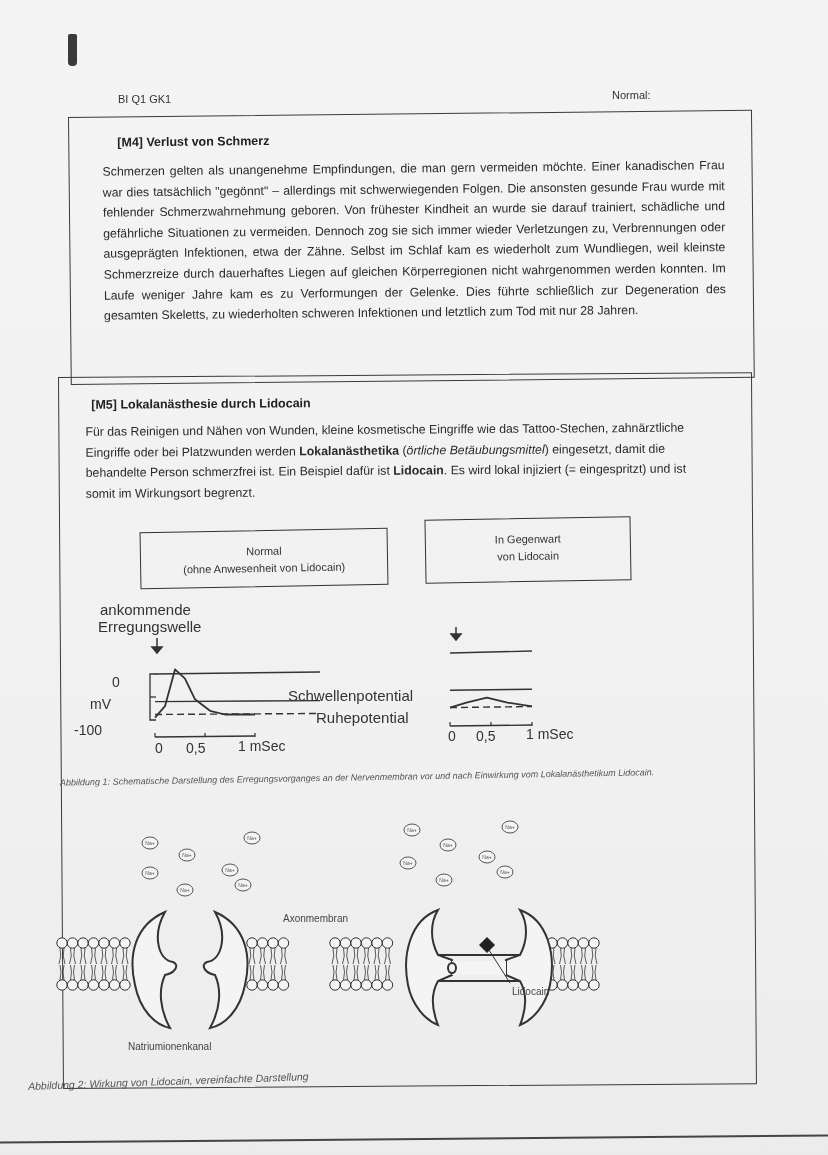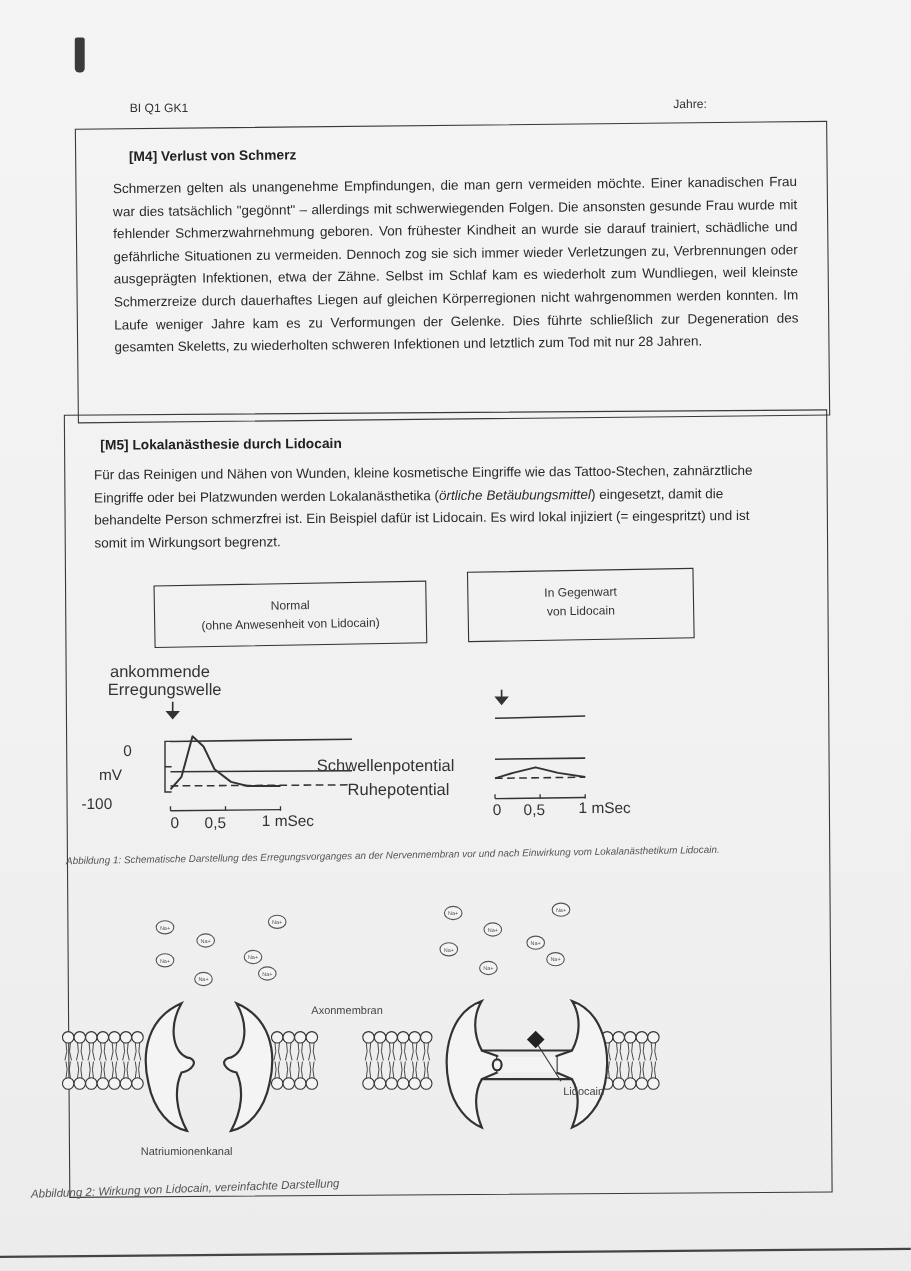--- a/index.html
+++ b/index.html
@@ -10,21 +10,21 @@
   .hdr-right{position:absolute;left:612px;top:89px;font-size:11px;color:#333;}
   .box{position:absolute;border:1.6px solid #3a3a3a;background:transparent;}
   .box-m4{left:68px;top:117px;width:682px;height:266px;transform:rotate(-0.6deg);transform-origin:0 0;}
   .box-m5{left:58px;top:377px;width:692px;height:710px;transform:rotate(-0.4deg);transform-origin:0 0;}
   .title{position:absolute;font-weight:bold;font-size:12.5px;color:#222;}
   .para{position:absolute;font-size:12.3px;line-height:20.6px;color:#2a2a2a;text-align:justify;}
   .m4-title{left:48px;top:18px;}
   .m4-text{left:33px;top:44px;width:622px;}
   .m5-title{left:32px;top:20px;}
   .m5-text{left:26px;top:44px;width:620px;text-align:left;}
-  .m5-text b{font-weight:normal;}
+  .m5-text b{font-weight:bold;}
   .m5-text i{}
   .lbox{position:absolute;border:1.5px solid #333;font-size:11px;text-align:center;color:#333;line-height:17px;}
   .lbox1{left:140px;top:530px;width:246px;height:55px;transform:rotate(-1deg);}
   .lbox2{left:425px;top:518px;width:204px;height:62px;transform:rotate(-1deg);}
   .lbox span{display:block;}
   .lbox1 .inner{padding-top:12px;}
   .lbox2 .inner{padding-top:12px;}
   .graph{position:absolute;left:60px;top:595px;width:560px;height:170px;}
   .caption{position:absolute;font-style:italic;font-size:9px;color:#555;}
   .cap1{left:60px;top:770px;width:640px;line-height:15px;transform:rotate(-1deg);}
@@ -32,21 +32,21 @@
   .diagram{position:absolute;left:40px;top:815px;width:590px;height:250px;}
   .bottom-line{position:absolute;left:0;top:1138px;width:828px;height:2px;background:#444;transform:rotate(-0.5deg);}
   svg text{font-family:"Liberation Sans",sans-serif;}
 </style>
 </head>
 <body>
 
 <div class="page">
   <div class="clip"></div>
   <div class="hdr-left">BI Q1 GK1</div>
-  <div class="hdr-right">Jahre:</div>
+  <div class="hdr-right">Normal:</div>
 
   <div class="box box-m4">
     <div class="title m4-title">[M4] Verlust von Schmerz</div>
     <div class="para m4-text">Schmerzen gelten als unangenehme Empfindungen, die man gern vermeiden möchte. Einer kanadischen Frau war dies tatsächlich "gegönnt" – allerdings mit schwerwiegenden Folgen. Die ansonsten gesunde Frau wurde mit fehlender Schmerzwahrnehmung geboren. Von frühester Kindheit an wurde sie darauf trainiert, schädliche und gefährliche Situationen zu vermeiden. Dennoch zog sie sich immer wieder Verletzungen zu, Verbrennungen oder ausgeprägten Infektionen, etwa der Zähne. Selbst im Schlaf kam es wiederholt zum Wundliegen, weil kleinste Schmerzreize durch dauerhaftes Liegen auf gleichen Körperregionen nicht wahrgenommen werden konnten. Im Laufe weniger Jahre kam es zu Verformungen der Gelenke. Dies führte schließlich zur Degeneration des gesamten Skeletts, zu wiederholten schweren Infektionen und letztlich zum Tod mit nur 28 Jahren.</div>
   </div>
 
   <div class="box box-m5">
     <div class="title m5-title">[M5] Lokalanästhesie durch Lidocain</div>
     <div class="para m5-text"><span>Für das Reinigen und Nähen von Wunden, kleine kosmetische Eingriffe wie das Tattoo-Stechen, zahnärztliche Eingriffe oder bei Platzwunden werden </span><b>Lokalanästhetika</b><span> (</span><i>örtliche Betäubungsmittel</i><span>) eingesetzt, damit die behandelte Person schmerzfrei ist. Ein Beispiel dafür ist </span><b>Lidocain</b><span>. Es wird lokal injiziert (= eingespritzt) und ist somit im Wirkungsort begrenzt.</span></div>
   </div>

